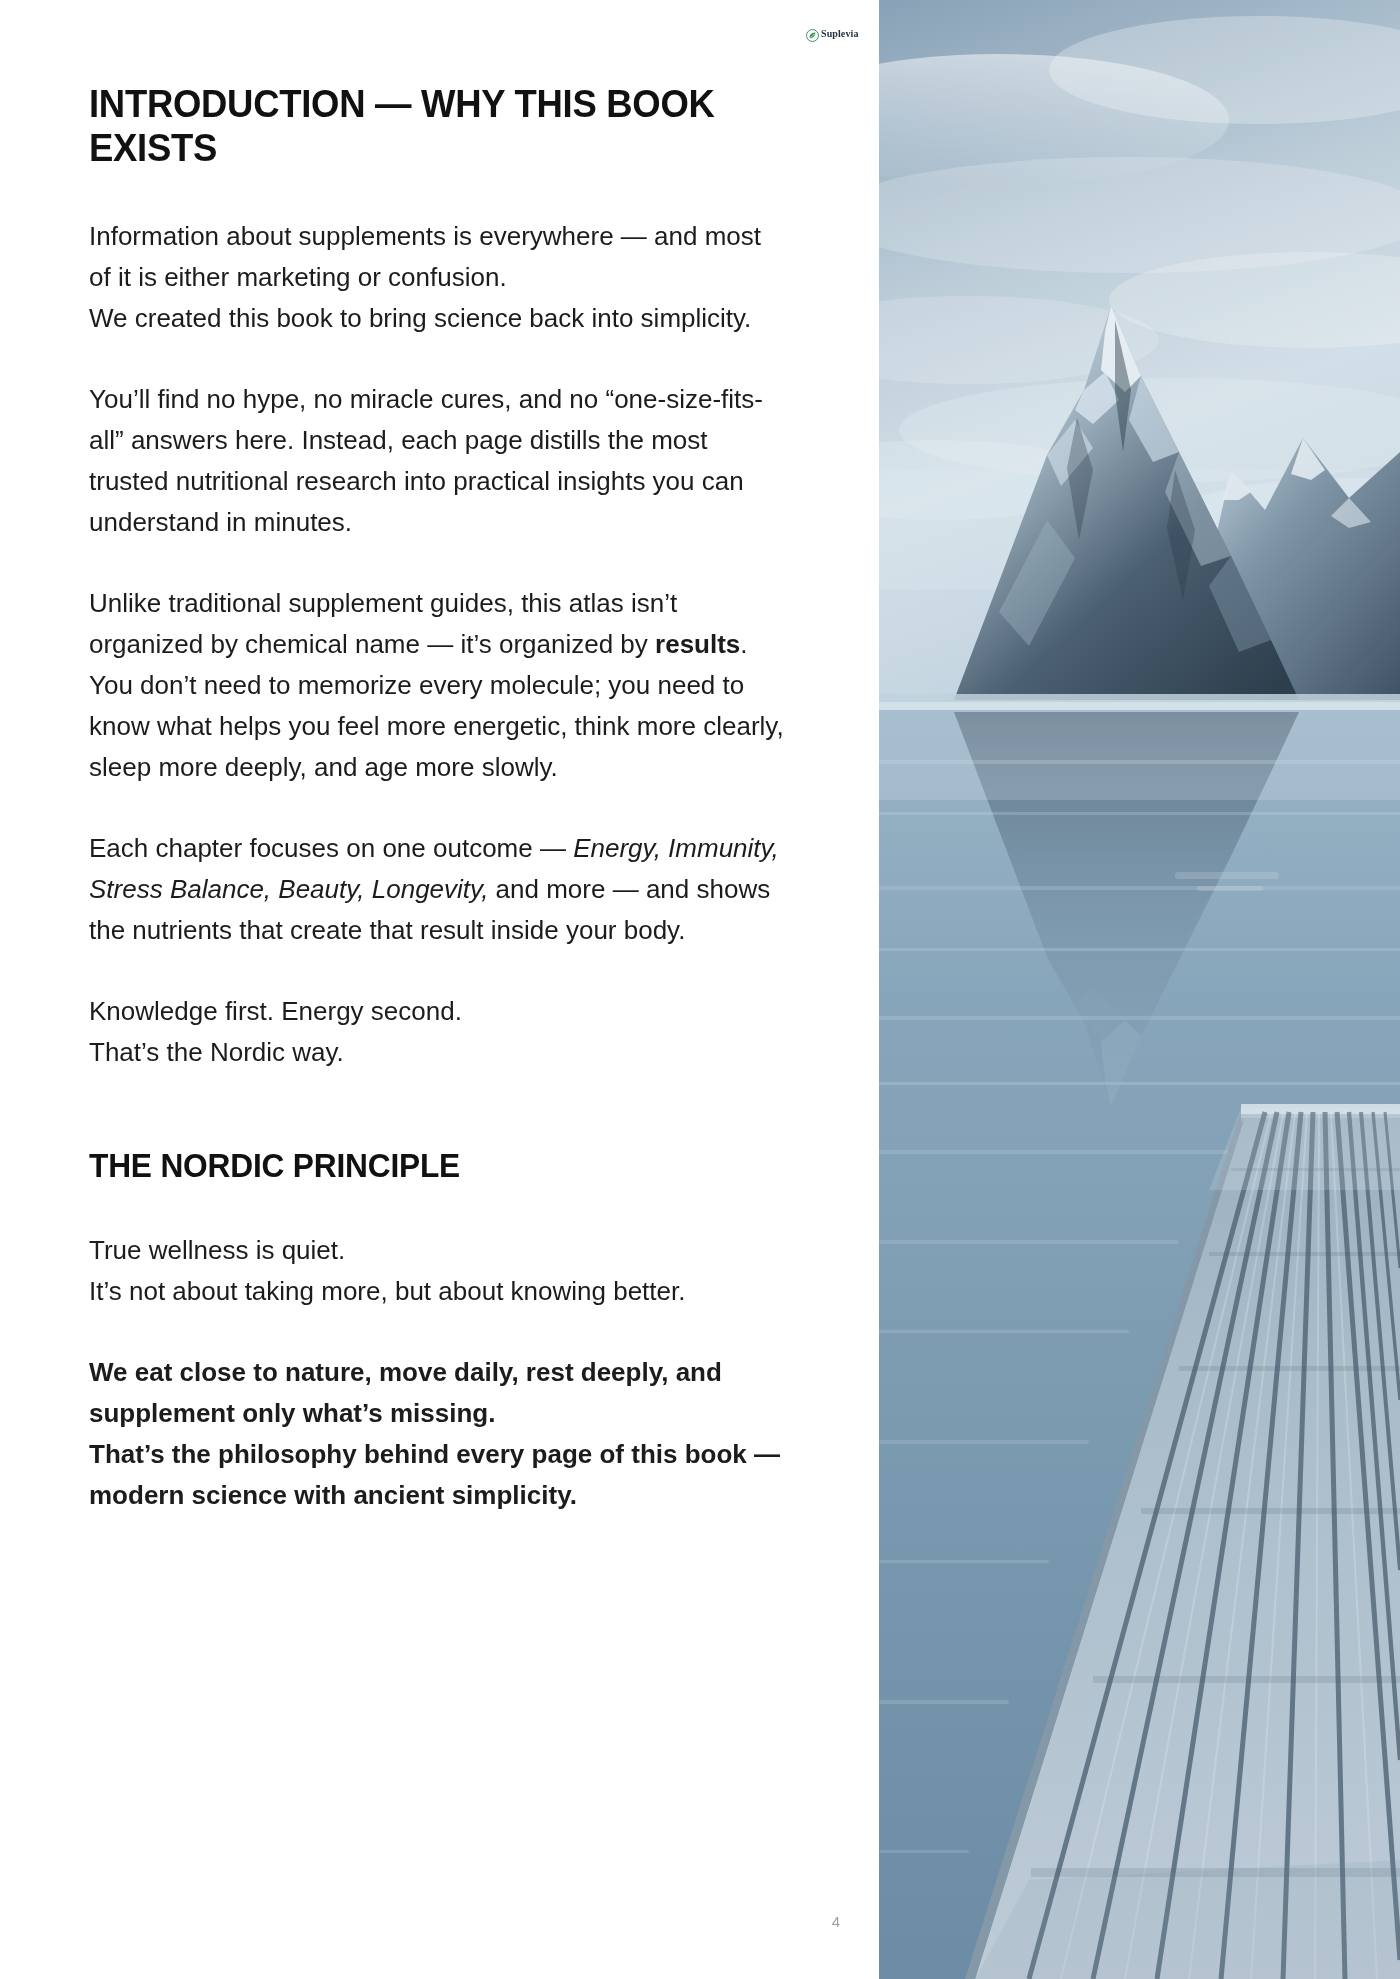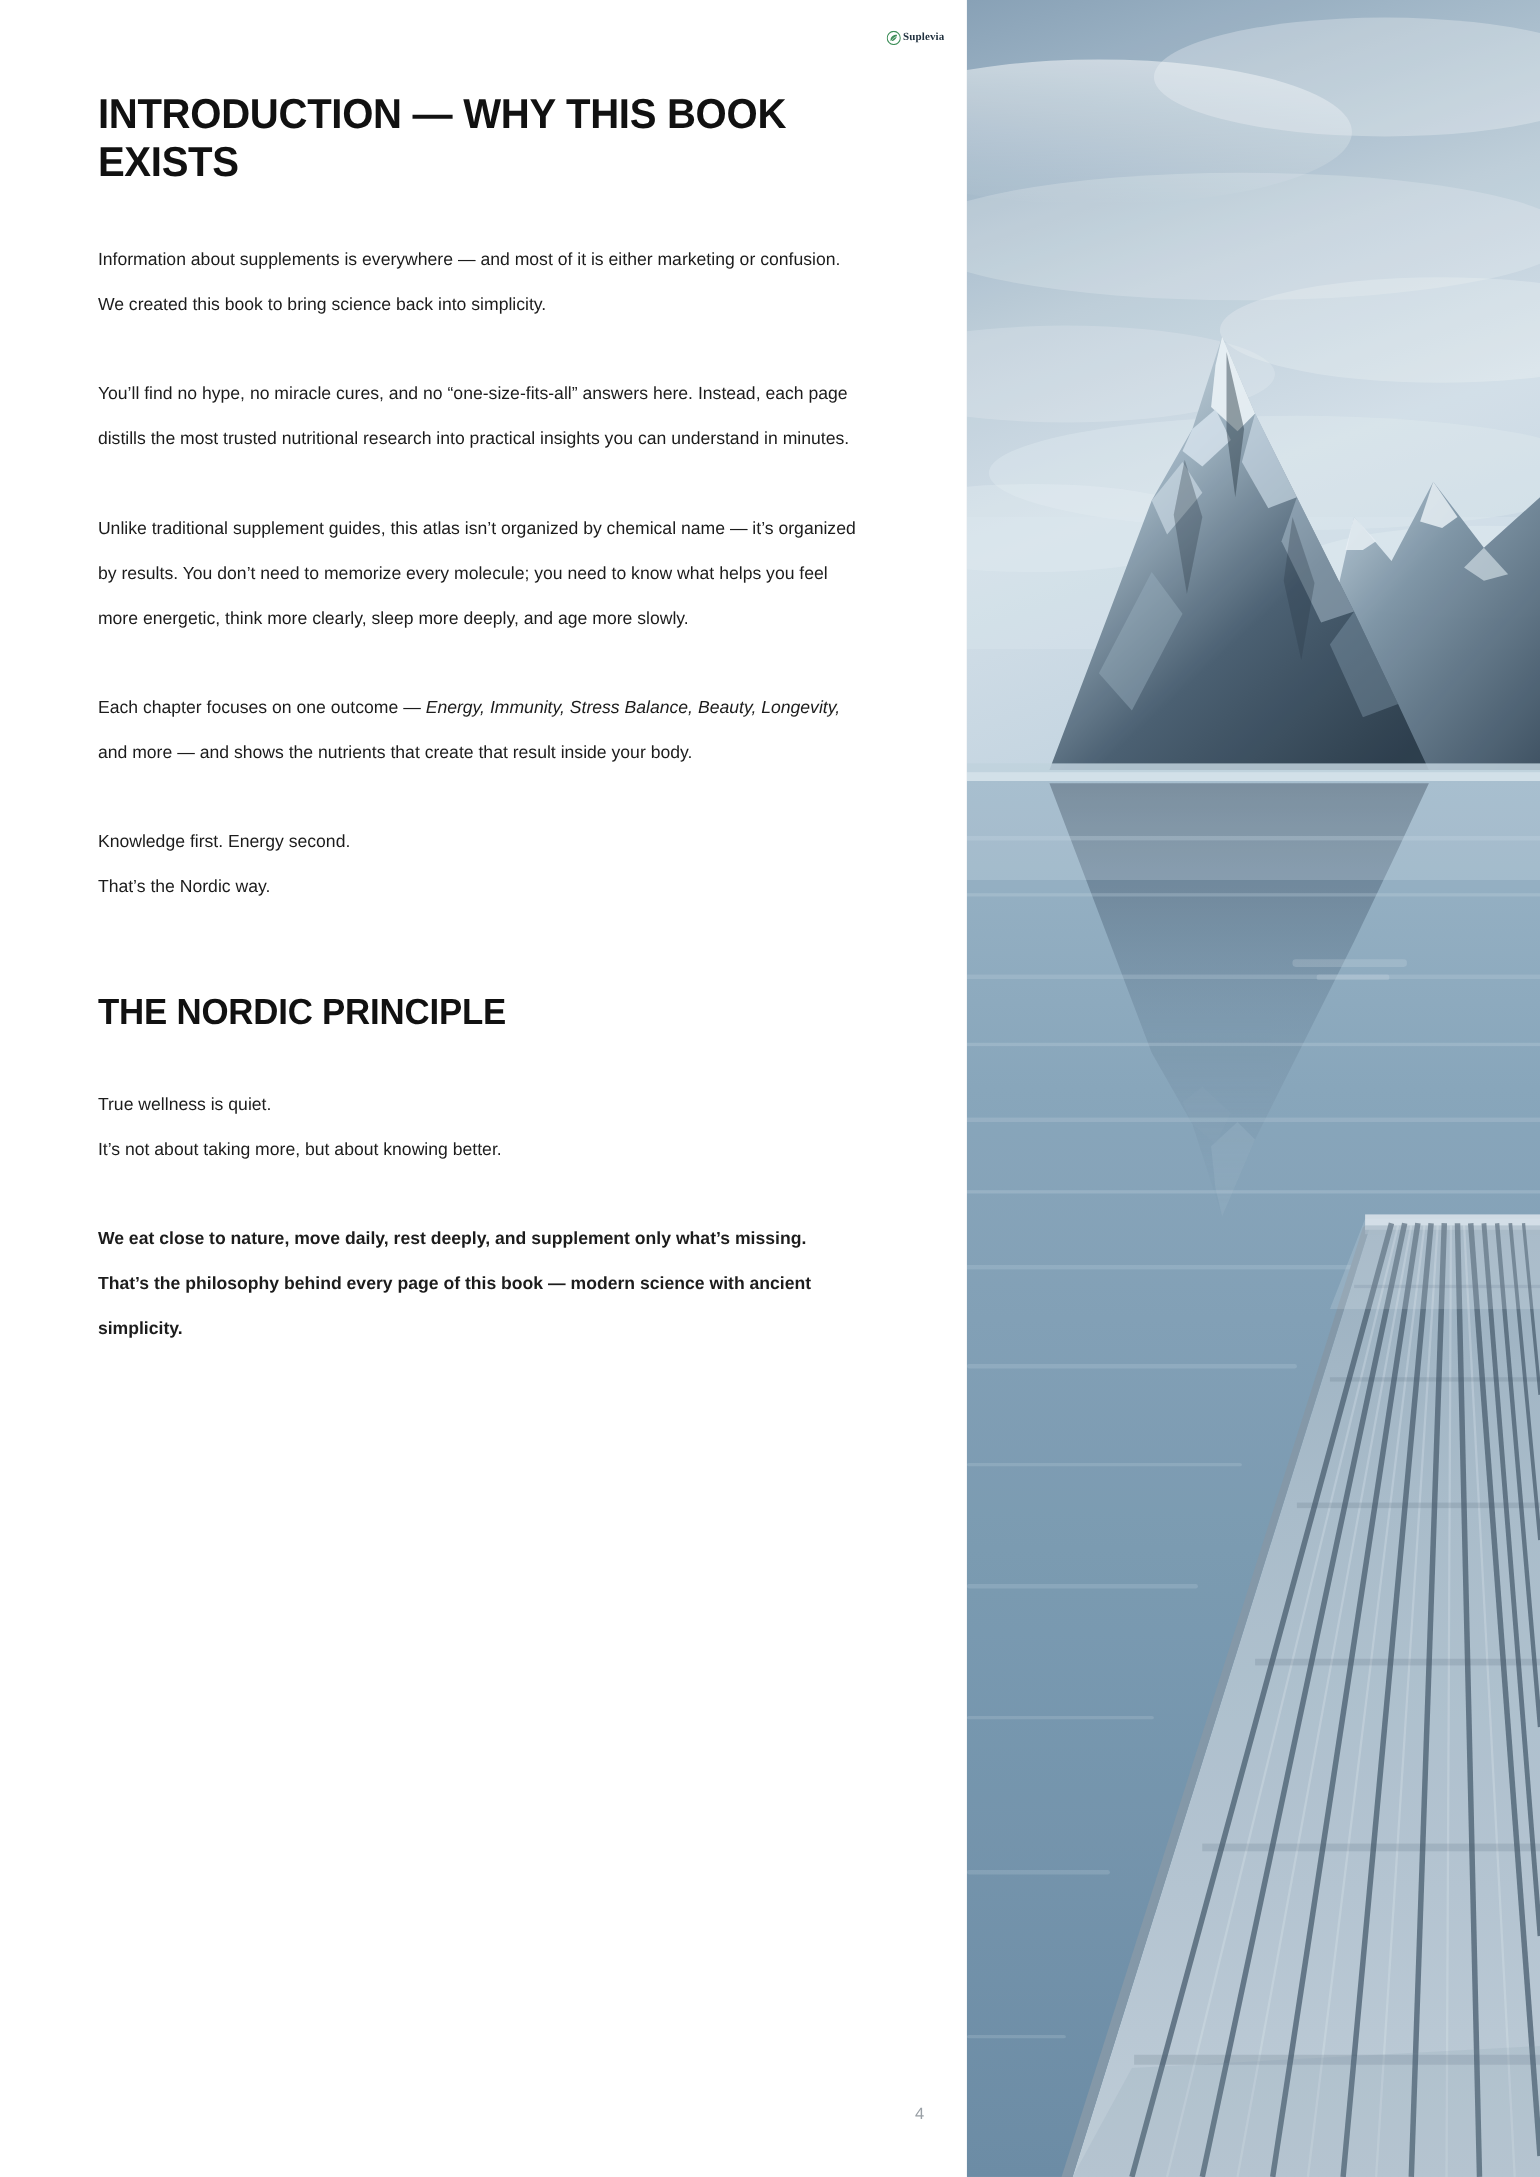--- a/index.html
+++ b/index.html
@@ -58,30 +58,30 @@
     font-weight: 700;
     letter-spacing: -0.2px;
     color: #111111;
     margin: 74px 0 44px 0;
     transform: scaleX(0.96);
     transform-origin: left center;
   }
 
   p.body-text {
     font-family: "Liberation Sans", sans-serif;
-    font-size: 16px;
+    font-size: 26px;
     line-height: 41px;
     color: #1c1c1c;
     margin: 0 0 40px 0;
     max-width: 700px;
     font-weight: 400;
   }
   p.body-text:last-child { margin-bottom: 0; font-weight: bold; }
 
-  .strong { font-weight: 400; }
+  .strong { font-weight: 700; }
   .em { font-style: italic; }
 
   
   .logo {
     position: absolute;
     left: 806px;
     top: 26px;
     display: flex;
     align-items: center;
     gap: 2px;

